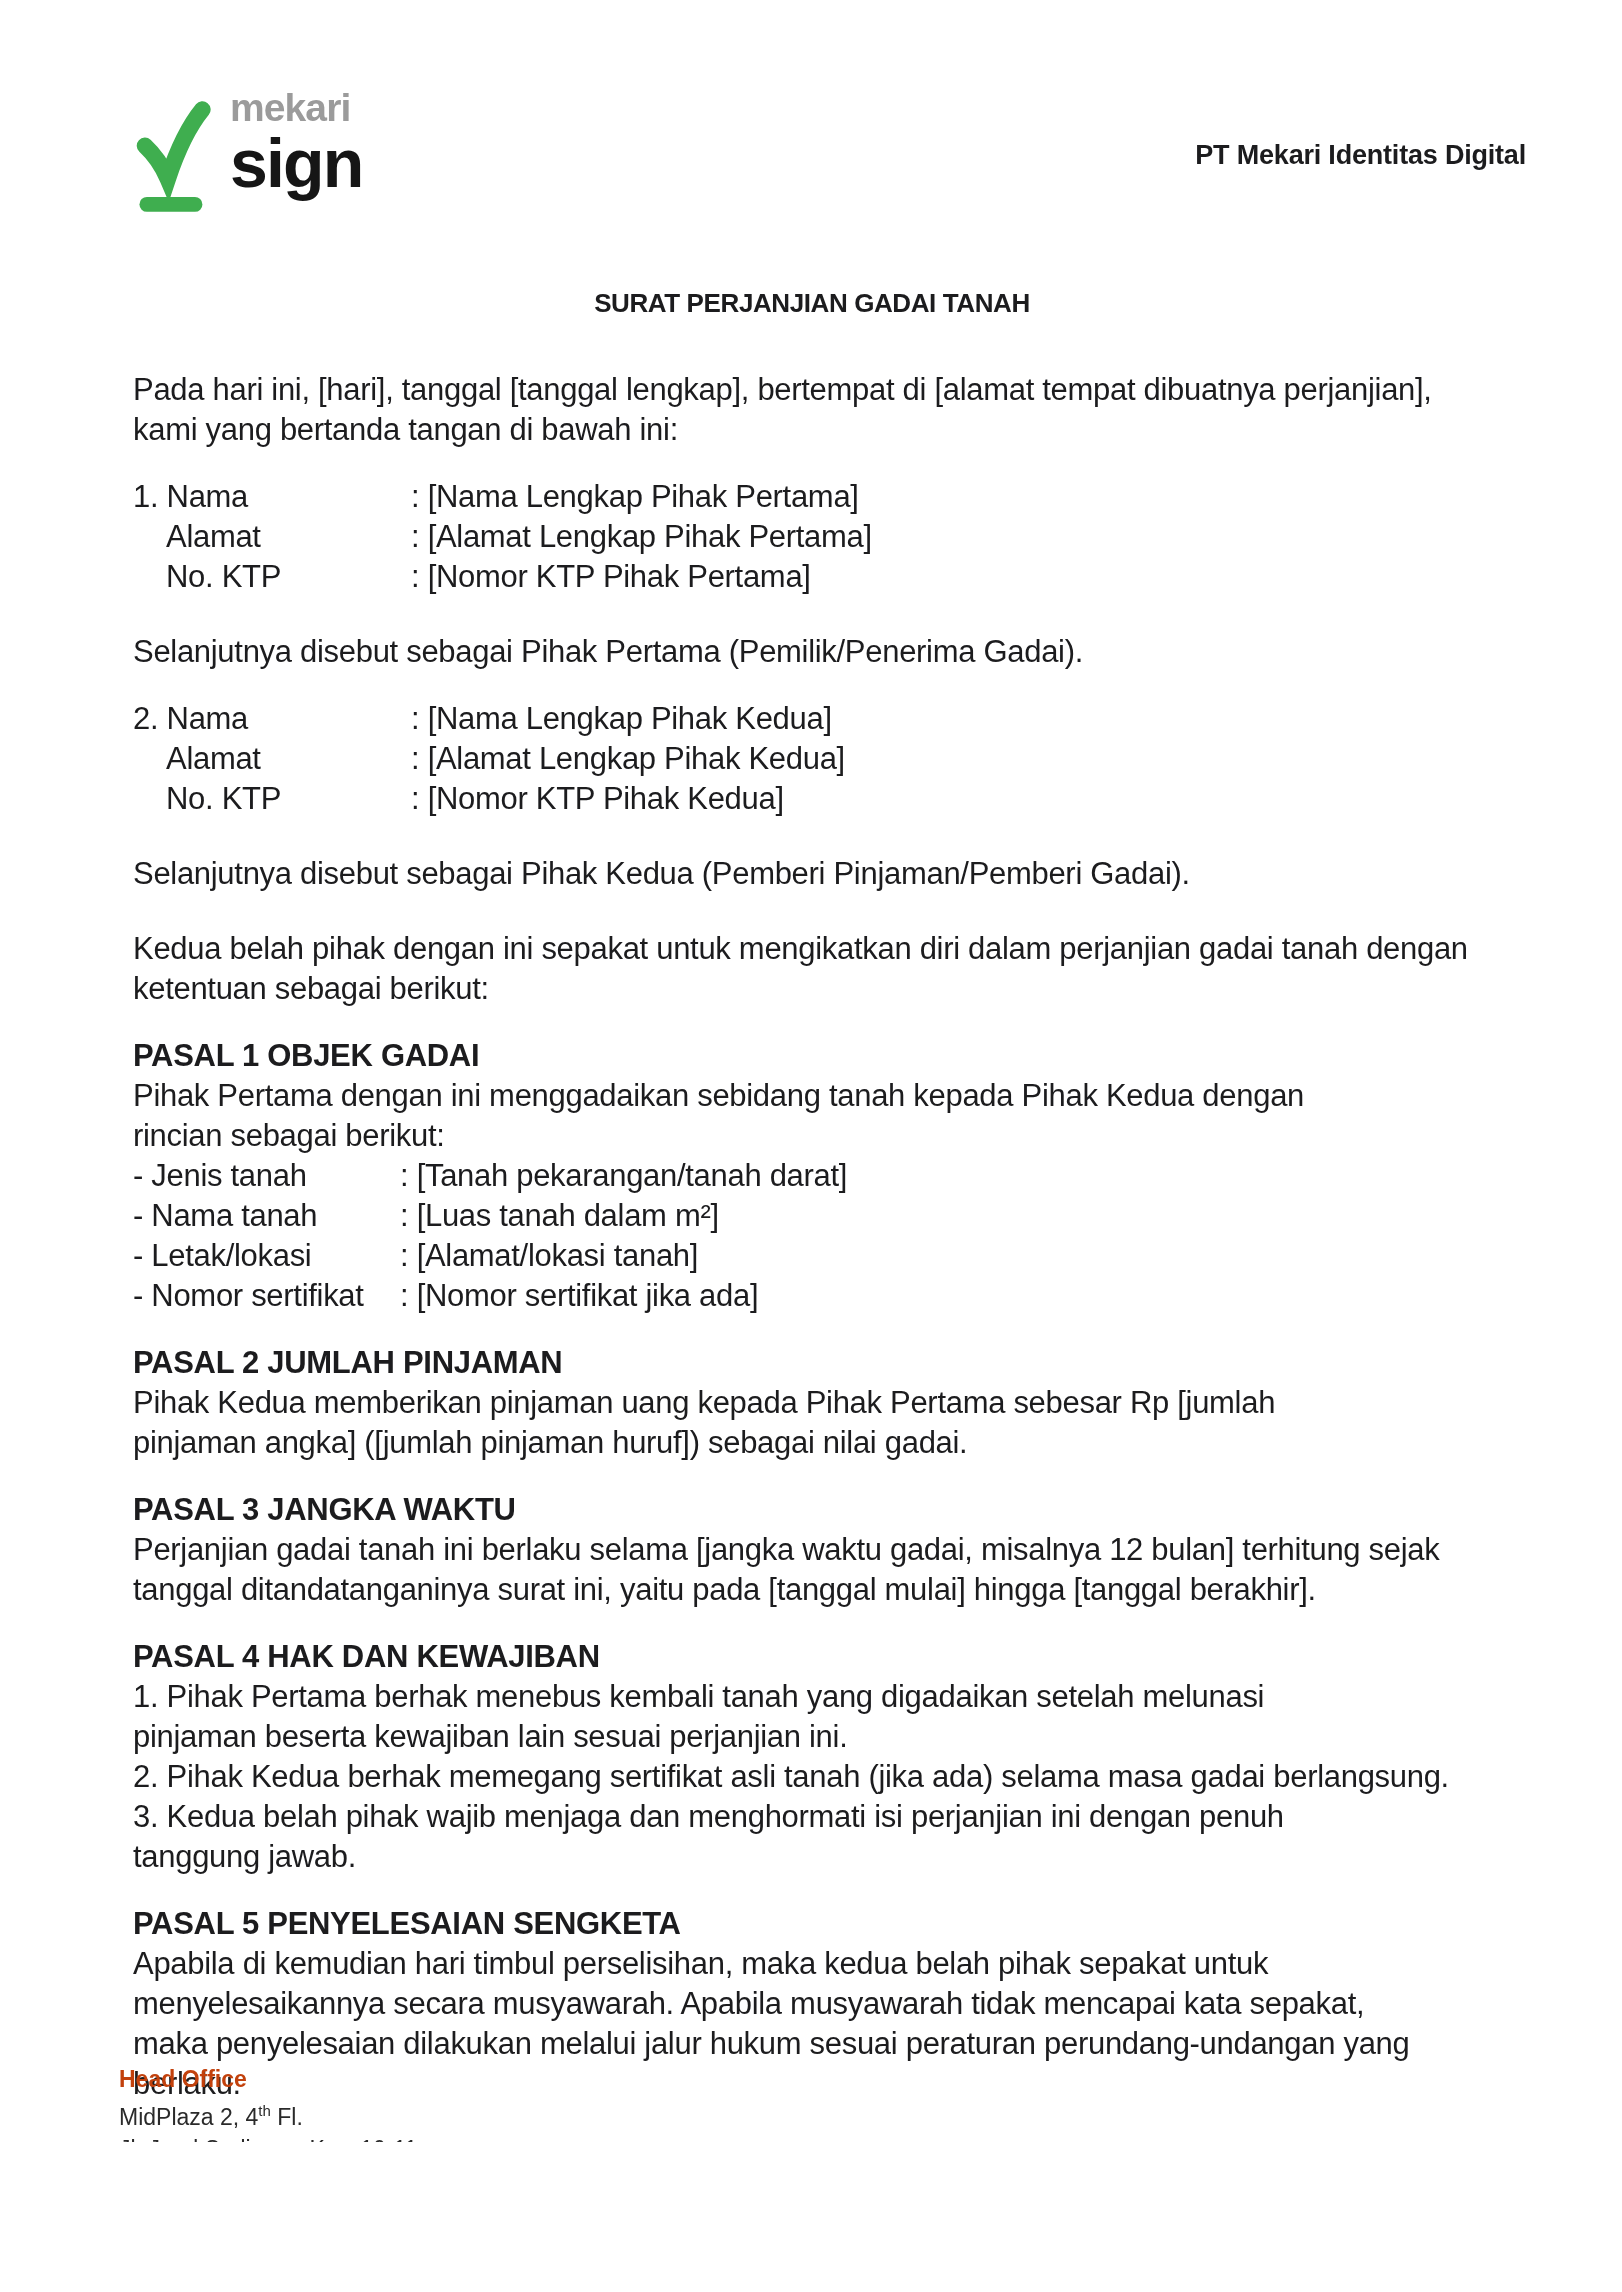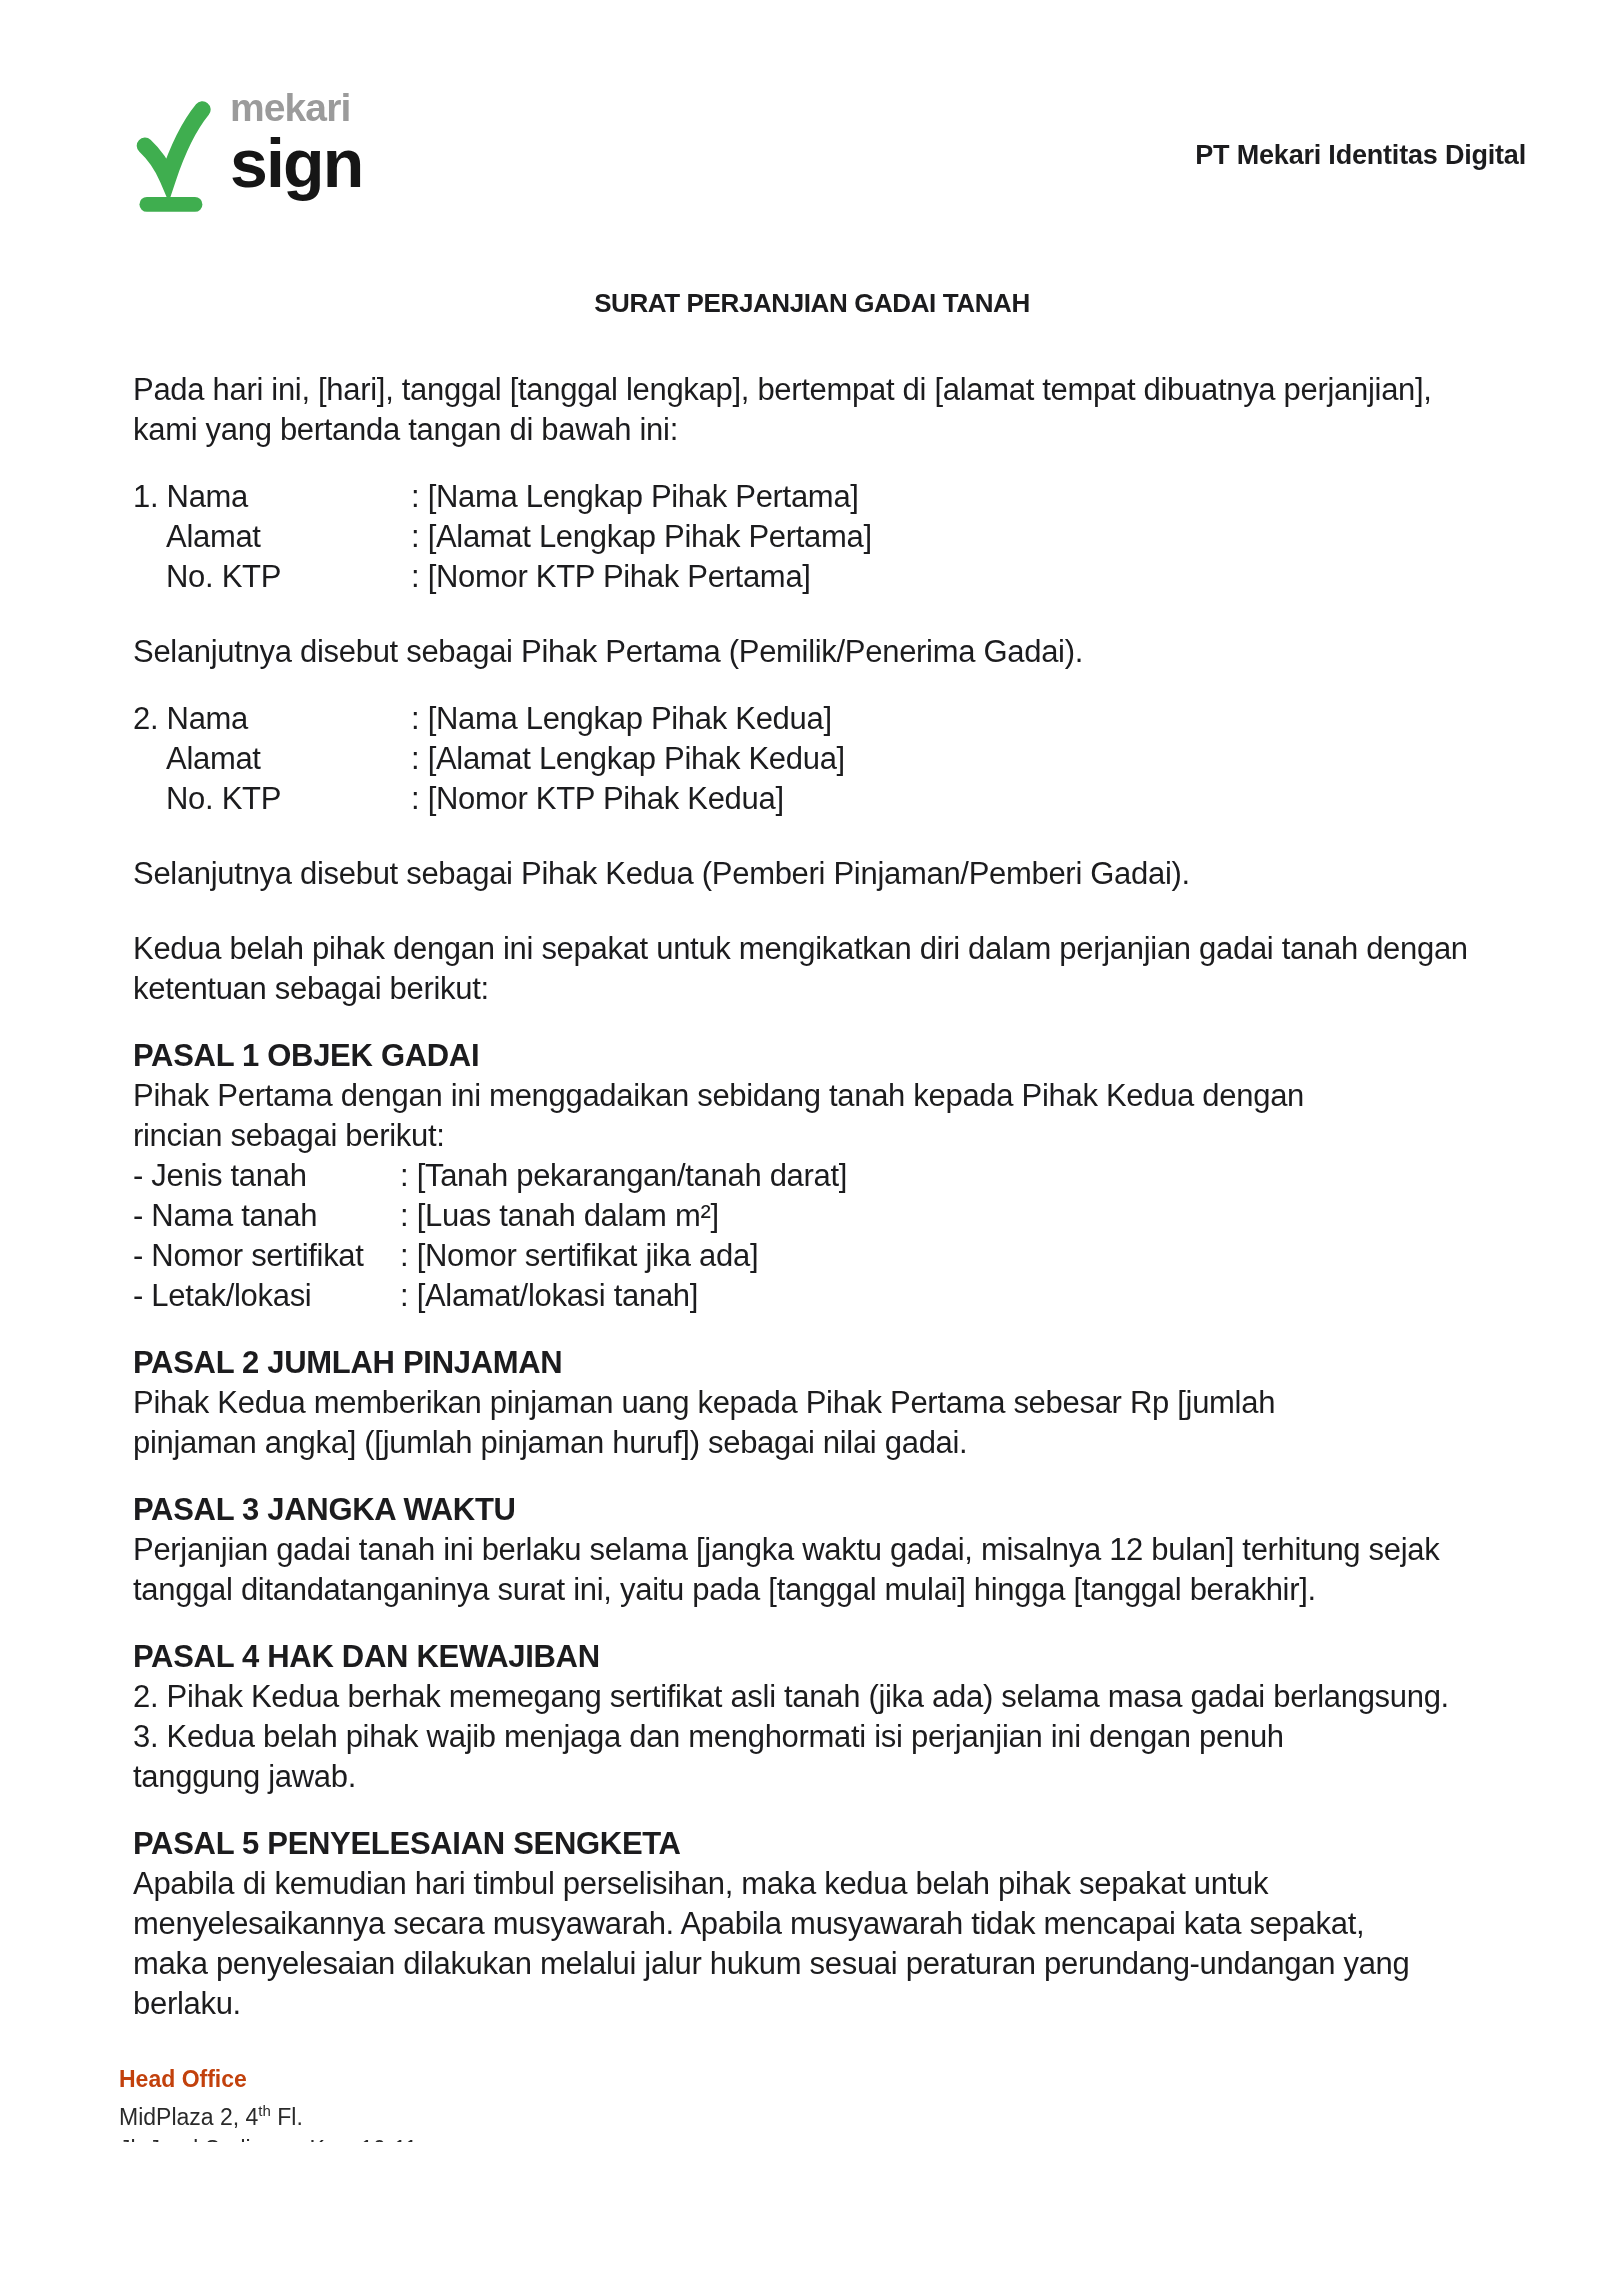--- a/index.html
+++ b/index.html
@@ -140,42 +140,43 @@
       <div class="kv-block details" style="margin-top:0;">
         <div class="kv-row">
           <span class="kv-label">- Jenis tanah</span>
           <span class="kv-value">: [Tanah pekarangan/tanah darat]</span>
         </div>
         <div class="kv-row">
           <span class="kv-label">- Nama tanah</span>
           <span class="kv-value">: [Luas tanah dalam m²]</span>
         </div>
         <div class="kv-row">
+          <span class="kv-label">- Letak/lokasi</span>
+          <span class="kv-value">: [Alamat/lokasi tanah]</span>
+        </div>
+        <div class="kv-row">
           <span class="kv-label">- Nomor sertifikat</span>
           <span class="kv-value">: [Nomor sertifikat jika ada]</span>
-        </div>
-        <div class="kv-row">
-          <span class="kv-label">- Letak/lokasi</span>
-          <span class="kv-value">: [Alamat/lokasi tanah]</span>
         </div>
       </div>
     </section>
 
     <section>
       <h2 class="pasal">PASAL 2 JUMLAH PINJAMAN</h2>
       <p class="para mw1360">Pihak Kedua memberikan pinjaman uang kepada Pihak Pertama sebesar Rp [jumlah pinjaman angka] ([jumlah pinjaman huruf]) sebagai nilai gadai.</p>
     </section>
 
     <section>
       <h2 class="pasal">PASAL 3 JANGKA WAKTU</h2>
       <p class="para">Perjanjian gadai tanah ini berlaku selama [jangka waktu gadai, misalnya 12 bulan] terhitung sejak tanggal ditandatanganinya surat ini, yaitu pada [tanggal mulai] hingga [tanggal berakhir].</p>
     </section>
 
     <section>
       <h2 class="pasal">PASAL 4 HAK DAN KEWAJIBAN</h2>
+      <p class="para mw1400">1. Pihak Pertama berhak menebus kembali tanah yang digadaikan setelah melunasi pinjaman beserta kewajiban lain sesuai perjanjian ini.</p>
       <p class="para">2. Pihak Kedua berhak memegang sertifikat asli tanah (jika ada) selama masa gadai berlangsung.</p>
       <p class="para mw1430">3. Kedua belah pihak wajib menjaga dan menghormati isi perjanjian ini dengan penuh tanggung jawab.</p>
     </section>
 
     <section>
       <h2 class="pasal">PASAL 5 PENYELESAIAN SENGKETA</h2>
       <p class="para mw1430">Apabila di kemudian hari timbul perselisihan, maka kedua belah pihak sepakat untuk menyelesaikannya secara musyawarah. Apabila musyawarah tidak mencapai kata sepakat, maka penyelesaian dilakukan melalui jalur hukum sesuai peraturan perundang-undangan yang berlaku.</p>
     </section>
 
   </main>

